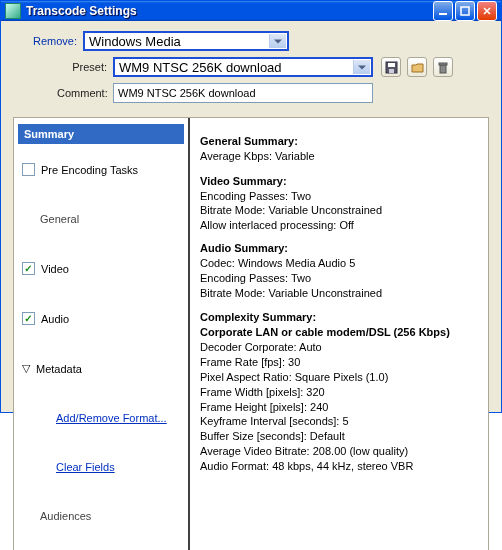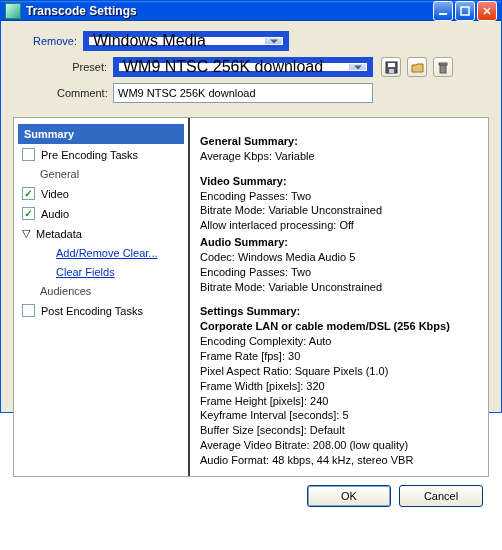--- a/index.html
+++ b/index.html
@@ -53,25 +53,25 @@
     flex: 1;
     padding: 10px 12px 4px 12px;
     display: flex;
     flex-direction: column;
   }
   .form-row { display: flex; align-items: center; margin-bottom: 6px; }
   .form-label { width: 70px; text-align: right; padding-right: 6px; color: #222; }
   .form-label.blue { color: #0030b0; }
   .select-box {
     height: 20px;
-    border: 6px solid #1d4ed8;
+    border: 2px solid #1d4ed8;
     background: #fff;
     display: flex; align-items: center;
     padding: 0 4px;
-    font-size: 16px;
+    font-size: 13px;
     position: relative;
   }
   .select-box::after {
     content: "";
     position: absolute; right: 1px; top: 1px; bottom: 1px; width: 16px;
     background: linear-gradient(to bottom,#dce6f6,#b7cdee);
     border-left: 1px solid #b7cdee;
   }
   .select-arrow {
     position: absolute; right: 5px; top: 50%; transform: translateY(-35%);
@@ -104,21 +104,21 @@
     overflow: hidden;
   }
   .left-panel {
     width: 176px;
     border-right: 2px solid #404040;
     padding: 6px 4px;
     background:#fff;
   }
   .tree-item {
     display: flex; align-items: center;
-    padding: 3px 4px;
+    padding: 18px 4px;
     font-size: 11px;
     color: #000;
     margin-bottom: 1px;
   }
   .tree-item.selected {
     background: #316ac5;
     color: #fff;
     font-weight: bold;
     padding: 4px 6px;
   }
@@ -247,21 +247,21 @@
         </div>
         <div class="tree-item">
           <span class="check">✓</span>
           <span>Audio</span>
         </div>
         <div class="tree-item">
           <span class="expander">▽</span>
           <span>Metadata</span>
         </div>
         <div class="tree-item subsub link">
-          <span>Add/Remove Clear...</span>
+          <span>Add/Remove Format...</span>
         </div>
         <div class="tree-item subsub link">
           <span>Clear Fields</span>
         </div>
         <div class="tree-item sub">
           <span>Audiences</span>
         </div>
         <div class="tree-item">
           <span class="check"></span>
           <span>Post Encoding Tasks</span>
@@ -270,29 +270,29 @@
 
       <div class="right-panel">
         <div class="section-title">General Summary:</div>
         <div>Average Kbps: Variable</div>
 
         <div class="section-title" style="margin-top:10px">Video Summary:</div>
         <div>Encoding Passes: Two</div>
         <div>Bitrate Mode: Variable Unconstrained</div>
         <div>Allow interlaced processing: Off</div>
 
-        <div class="section-title" style="margin-top:2px">Audio Summary:</div>
+        <div class="section-title" style="margin-top:8px">Audio Summary:</div>
         <div>Codec: Windows Media Audio 5</div>
         <div>Encoding Passes: Two</div>
         <div>Bitrate Mode: Variable Unconstrained</div>
 
 
-        <div class="section-title" style="margin-top:10px">Settings Summary:</div>
+        <div class="section-title" style="margin-top:10px">Complexity Summary:</div>
         <div style="font-weight:bold">Corporate LAN or cable modem/DSL (256 Kbps)</div>
-        <div>Encoding Complexity: Auto</div>
+        <div>Decoder Corporate: Auto</div>
         <div>Frame Rate [fps]: 30</div>
         <div>Pixel Aspect Ratio: Square Pixels (1.0)</div>
         <div>Frame Width [pixels]: 320</div>
         <div>Frame Height [pixels]: 240</div>
         <div>Keyframe Interval [seconds]: 5</div>
         <div>Buffer Size [seconds]: Default</div>
         <div>Average Video Bitrate: 208.00 (low quality)</div>
         <div>Audio Format:  48 kbps, 44 kHz, stereo VBR</div>
       </div>
     </div>

